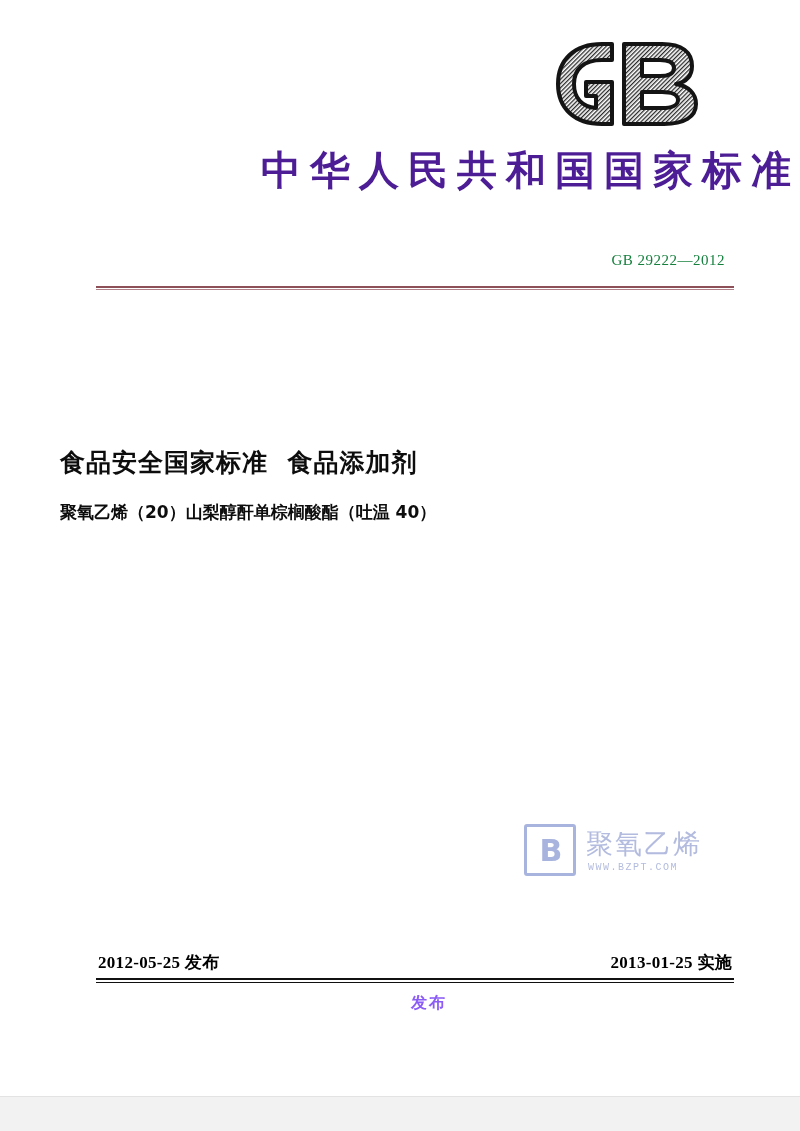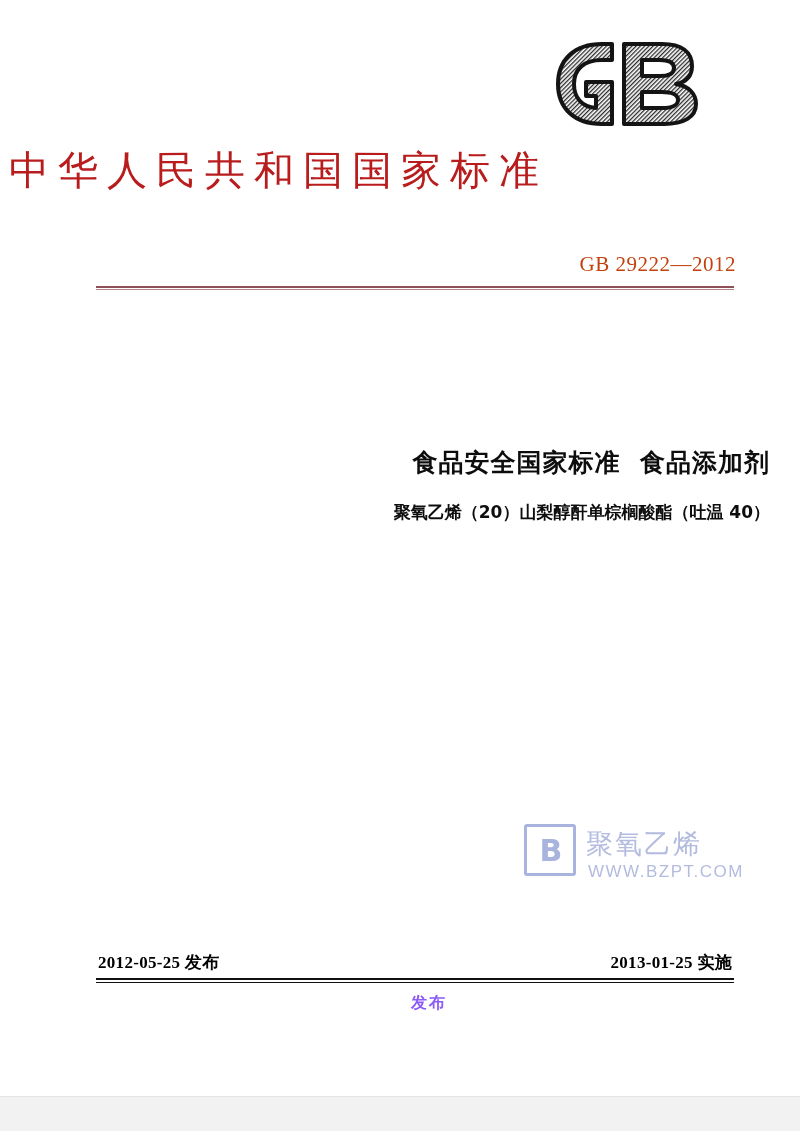--- a/index.html
+++ b/index.html
@@ -33,38 +33,38 @@
     height: 92px;
   }
   .gb-logo svg { display: block; }
 
   
   .std-title {
     position: absolute;
     left: 0;
     right: 0;
     top: 143px;
-    text-align: left;
-    font-family: "DejaVu Sans", "Liberation Sans", sans-serif;
-    font-weight: normal;
+    text-align: right;
+    font-family: "DejaVu Sans", "Liberation Sans", sans-serif;
+    font-weight: bold;
     font-size: 40px;
     letter-spacing: 9px;
-    color: #b91c1c;
+    color: #4c1d95;
     text-indent: 9px;
   }
 
   
   .std-no {
     position: absolute;
-    right: 64px;
+    right: 75px;
     top: 252px;
     font-family: "Liberation Serif", serif;
-    font-size: 21px;
+    font-size: 15px;
     letter-spacing: 0.5px;
-    color: #c2410c;
+    color: #15803d;
   }
 
   
   .rule-top {
     position: absolute;
     left: 96px;
     right: 66px;
     top: 286px;
     height: 2px;
     background: #8d4f58;
@@ -74,24 +74,24 @@
     left: 96px;
     right: 66px;
     top: 289px;
     height: 1px;
     background: #b08189;
   }
 
   
   .doc-title {
     position: absolute;
-    left: 76px;
+    left: 60px;
     right: 30px;
     top: 440px;
-    text-align: right;
+    text-align: left;
     font-family: "DejaVu Sans", "Liberation Sans", sans-serif;
     font-weight: bold;
     color: #0d0d0d;
   }
   .doc-title .line1 {
     font-size: 25px;
     letter-spacing: 1px;
     line-height: 46px;
     white-space: pre;
   }
@@ -136,22 +136,22 @@
     top: 2px;
     font-family: "DejaVu Sans", "Liberation Sans", sans-serif;
     font-size: 27px;
     letter-spacing: 2px;
     color: #a6b0d9;
   }
   .wm-url {
     position: absolute;
     left: 64px;
     top: 38px;
-    font-family: Liberation Sans, sans-serif;
-    font-size: 17px;
+    font-family: Liberation Mono, monospace;
+    font-size: 10px;
     letter-spacing: 1.5px;
     color: #a6b0d9;
   }
 
   
   .rule-bottom-a {
     position: absolute;
     left: 96px;
     right: 66px;
     top: 978px;

